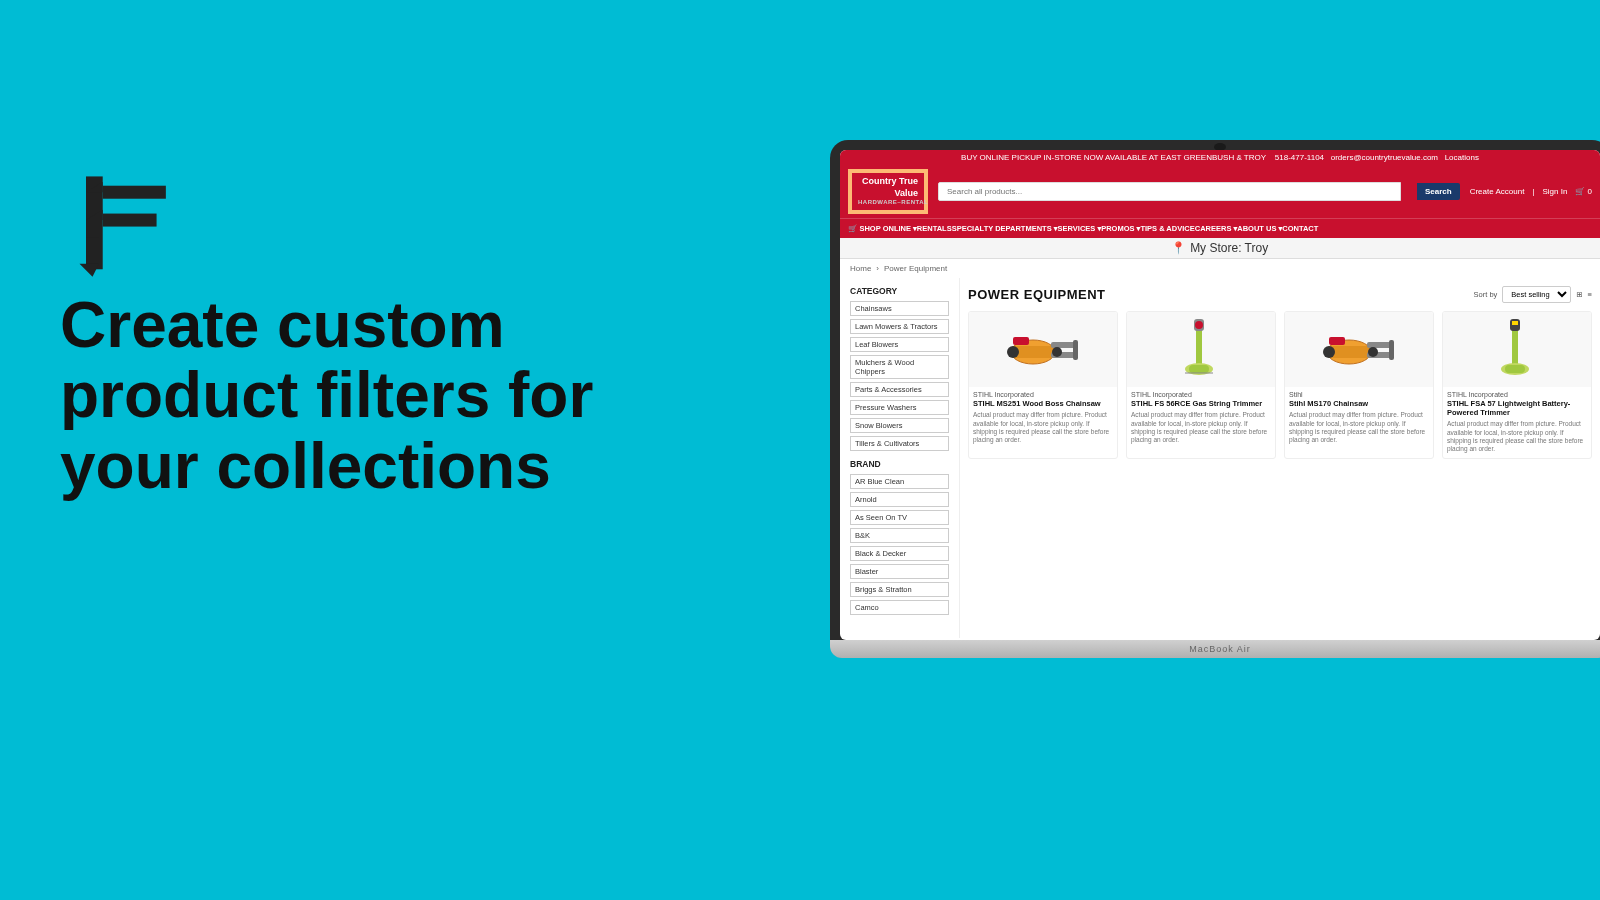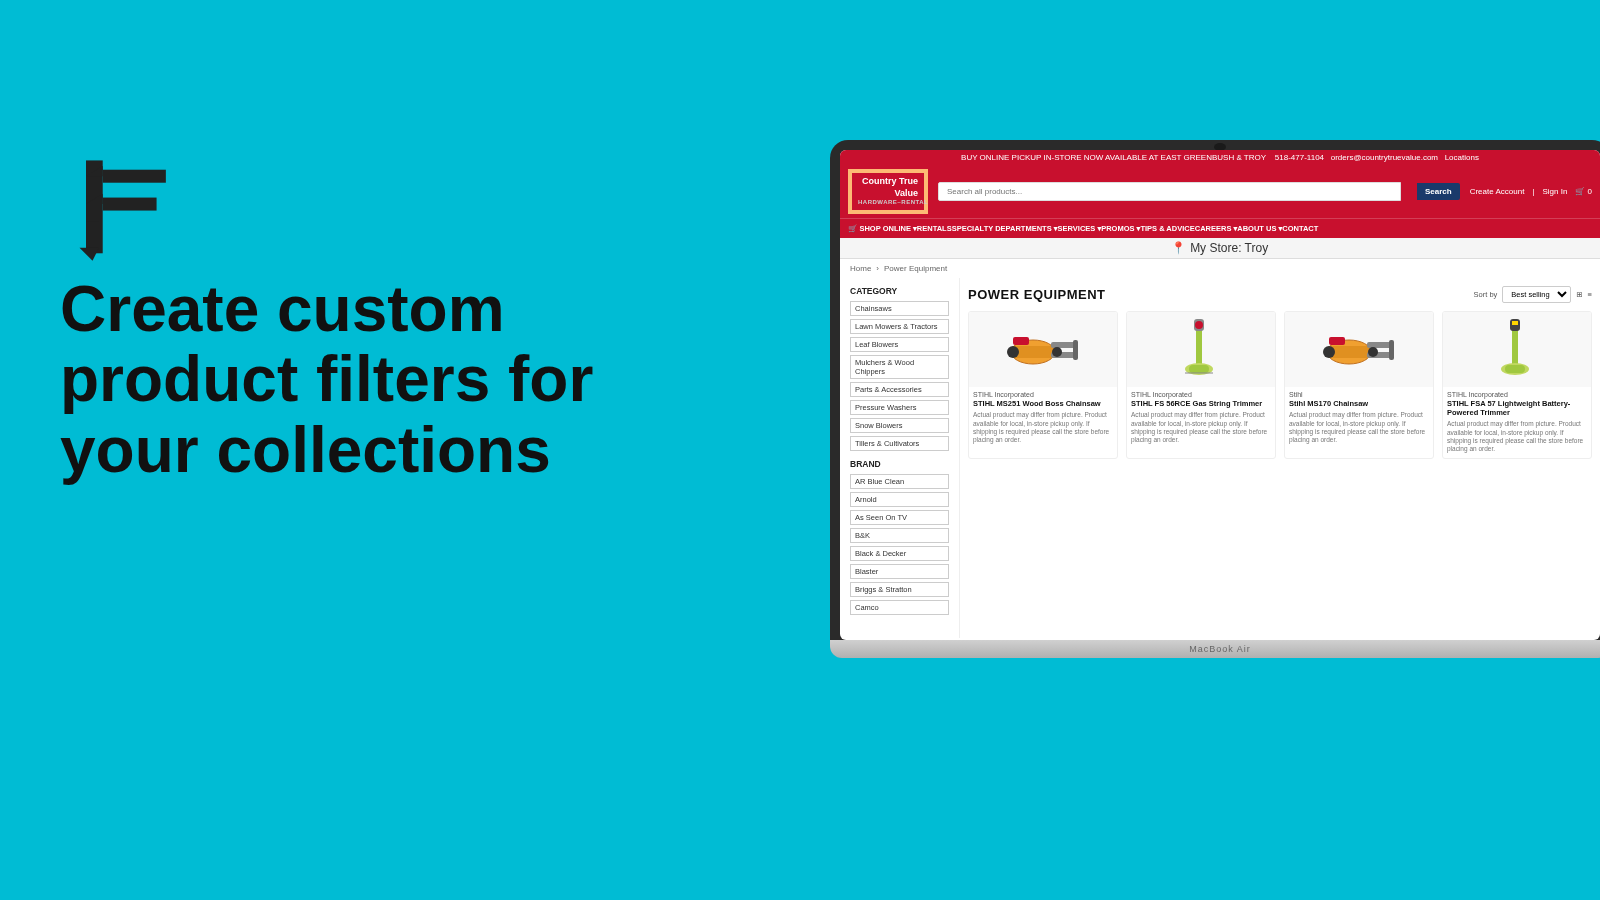--- a/index.html
+++ b/index.html
@@ -9,21 +9,21 @@
       background-color: #00bcd4;
       font-family: Arial, sans-serif;
       overflow: hidden;
       position: relative;
     }
 
     
     .left-section {
       position: absolute;
       left: 60px;
-      top: 140px;
+      top: 156px;
       width: 640px;
     }
 
     .headline {
       font-size: 64px;
       font-weight: 900;
       color: #111;
       line-height: 1.1;
     }
 

